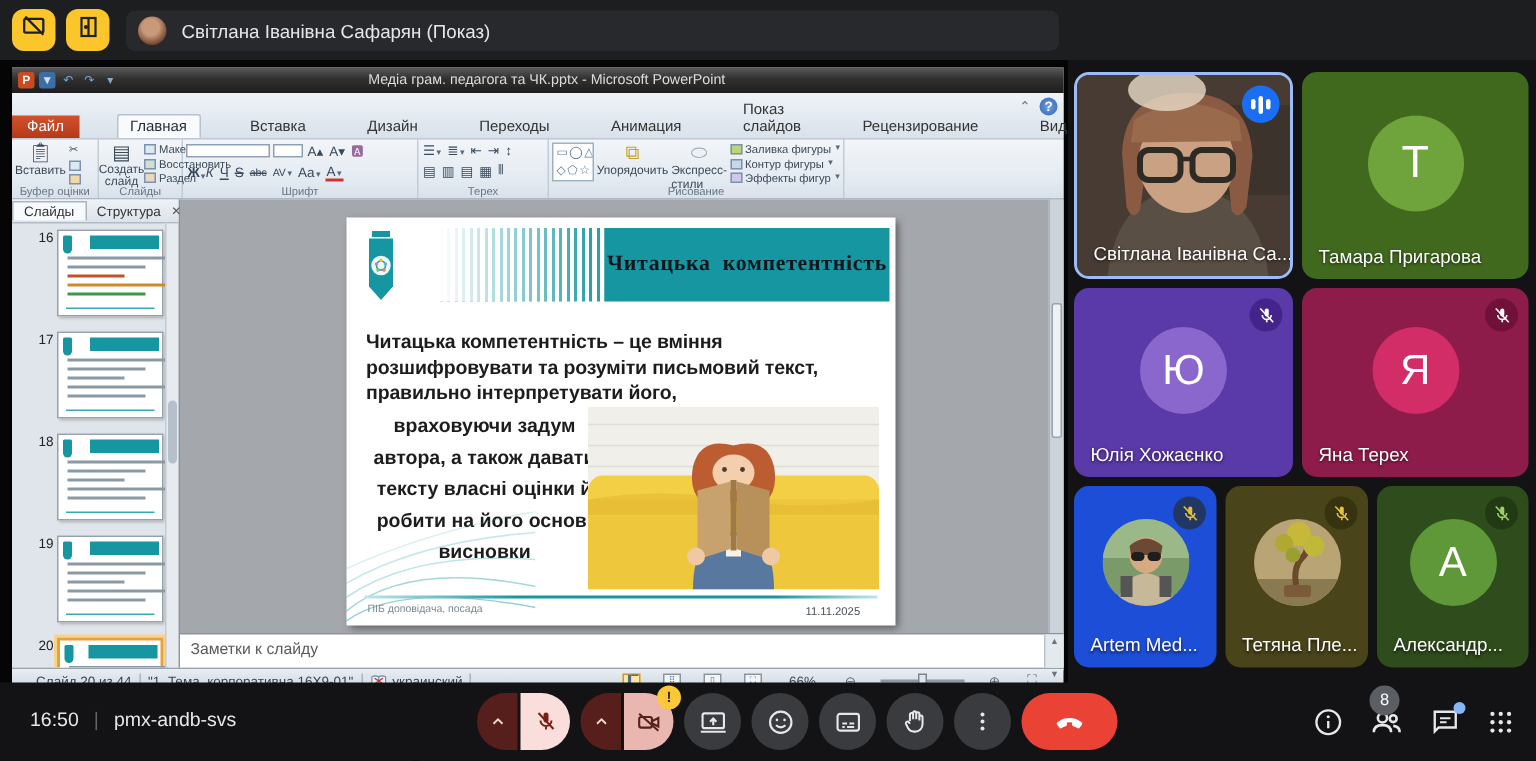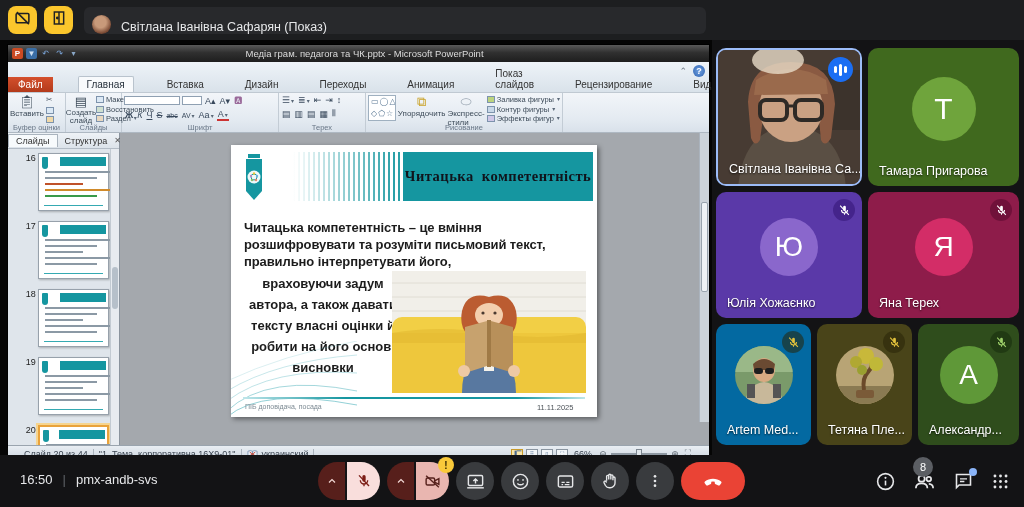--- a/index.html
+++ b/index.html
@@ -4,21 +4,21 @@
 <style>
   * { margin:0; padding:0; box-sizing:border-box; }
   html,body { width:1024px; height:507px; background:#131315; overflow:hidden;
     font-family:"Liberation Sans", sans-serif; }
 
   
   #topbar { position:absolute; left:0; top:0; width:1024px; height:40px; background:#1d1e20; }
   .yellow-btn { position:absolute; top:6px; width:29px; height:28px; border-radius:8px;
     background:#fbc62c; display:flex; align-items:center; justify-content:center; }
   #presenter-pill { position:absolute; left:84px; top:7px; width:622px; height:27px;
-    background:#28292c; border-radius:6px; display:flex; align-items:flex-end; gap:10px; padding-left:8px; }
+    background:#28292c; border-radius:6px; display:flex; align-items:center; gap:10px; padding-left:8px; }
   #presenter-pill .avatar { width:19px; height:19px; border-radius:50%;
     background:radial-gradient(circle at 45% 38%, #c89a7a 0 35%, #7a4a34 70%, #54291e); }
   #presenter-pill span { color:#e6e7e9; font-size:12.5px; }
 
   
   #share-area { position:absolute; left:0; top:40px; width:712px; height:415px; background:#050505; }
 
   
   #ppt { position:absolute; left:8px; top:5px; width:701px; height:402px; background:#e8edf2;
     box-shadow:0 0 0 1px #000; font-size:10px; }
@@ -110,21 +110,21 @@
 
   #notes-pane { position:absolute; left:112px; right:0; bottom:0; height:23px; background:#fff;
     border-top:1px solid #8b949e; }
   #notes-pane .ntext { position:absolute; left:7px; top:4px; font-size:10.5px; color:#5a5a5a; }
   #notes-scroll { position:absolute; right:0; top:0; bottom:0; width:13px; background:#e4e9ee;
     border-left:1px solid #bcc5ce; color:#6a747e; font-size:6px; text-align:center; line-height:11px; }
 
   #ppt-status { height:16px; background:linear-gradient(#e9eef3,#cbd4de); border-top:1px solid #9aa4ae;
     display:flex; align-items:center; font-size:9px; color:#3a4450; padding:0 16px; }
   .st-sep { width:1px; height:10px; background:#aab3bd; margin:0 5px; }
-  #st-right { margin-left:auto; display:flex; align-items:center; gap:3px; }
+  #st-right { margin-left:auto; display:flex; align-items:center; gap:15px; }
   .viewico { width:12px; height:10px; border:1px solid #8a95a0; background:#f2f5f8; font-size:6px;
     color:#4a6a90; text-align:center; line-height:9px; }
   .viewico.sel { border:1px solid #c89a2a; background:#fbe6a8; }
   #zoom-track { width:56px; height:2px; background:#8e98a2; position:relative; }
   #zoom-thumb { position:absolute; left:45%; top:-4px; width:6px; height:10px; background:#dfe5ea; border:1px solid #7c8690; }
   .zbtn { color:#5a646e; font-size:9px; width:10px; text-align:center; }
 
   #cursor { position:absolute; left:150px; top:358px; }
 
   
@@ -138,21 +138,21 @@
   #tile-1 { left:716px; top:48px; width:146px; height:138px; border:2px solid #9cbcf8;
     background:#4a3e36; }
   #tile-2 { left:868px; top:48px; width:151px; height:138px; background:#40691e; }
   #tile-2 .init-circle { width:64px; height:64px; background:#6fa43c; font-size:30px; }
   #tile-3 { left:716px; top:192px; width:146px; height:126px; background:#5a39a8; }
   #tile-3 .init-circle { width:58px; height:58px; background:#8a67cc; font-size:28px; }
   #tile-3 .badge { background:#44248b; }
   #tile-4 { left:868px; top:192px; width:151px; height:126px; background:#8e1c4a; }
   #tile-4 .init-circle { width:58px; height:58px; background:#d32d67; font-size:28px; }
   #tile-4 .badge { background:#70113a; }
-  #tile-5 { left:716px; top:324px; width:95px; height:121px; background:#0369a1; }
+  #tile-5 { left:716px; top:324px; width:95px; height:121px; background:#1d4ed8; }
   #tile-6 { left:817px; top:324px; width:95px; height:121px; background:#494419; }
   #tile-7 { left:918px; top:324px; width:101px; height:121px; background:#2f4d1c; }
   #tile-7 .init-circle { width:58px; height:58px; background:#5f9838; font-size:28px; top:42%; }
   #tile-5 .badge,#tile-6 .badge { background:rgba(40,36,8,.55); }
   #tile-7 .badge { background:rgba(22,44,12,.55); }
   .photo-av { position:absolute; left:50%; top:42%; transform:translate(-50%,-50%);
     width:58px; height:58px; border-radius:50%; overflow:hidden; }
   #audio-ind { position:absolute; right:7px; top:7px; width:25px; height:25px; border-radius:50%;
     background:#1b6ef3; display:flex; align-items:center; justify-content:center; gap:2px; }
   #audio-ind i { width:3px; background:#fff; border-radius:2px; display:block; }
@@ -487,20 +487,24 @@
         <div id="slide-footdate">11.11.2025</div>
       </div>
       <div id="slide-vscroll">
             <div class="sthumb"></div>
           </div>
       <svg id="cursor" width="13" height="18" viewBox="0 0 13 18">
         <path d="M1 1 v13.5 l3.2-3 2 5 2.2-1 -2-4.8 4.4-.3 z" fill="#fff" stroke="#000" stroke-width="1"></path>
       </svg>
     </div>
 
+    <div id="notes-pane">
+      <span class="ntext">Заметки к слайду</span>
+      <div id="notes-scroll">▲<br><br>▼</div>
+    </div>
   </div>
 
   <div id="ppt-status">
     <span>Слайд 20 из 44</span>
     <span class="st-sep"></span>
     <span>"1_Тема_корпоративна 16Х9-01"</span>
     <span class="st-sep"></span>
     <svg width="11" height="10" viewBox="0 0 12 10">
       <path d="M1 2 q2.5-1.5 5 0 v6 q-2.5-1.5-5 0z" fill="#e8eef5" stroke="#6a87a8" stroke-width=".8"></path>
       <path d="M11 2 q-2.5-1.5-5 0 v6 q2.5-1.5 5 0z" fill="#e8eef5" stroke="#6a87a8" stroke-width=".8"></path>

